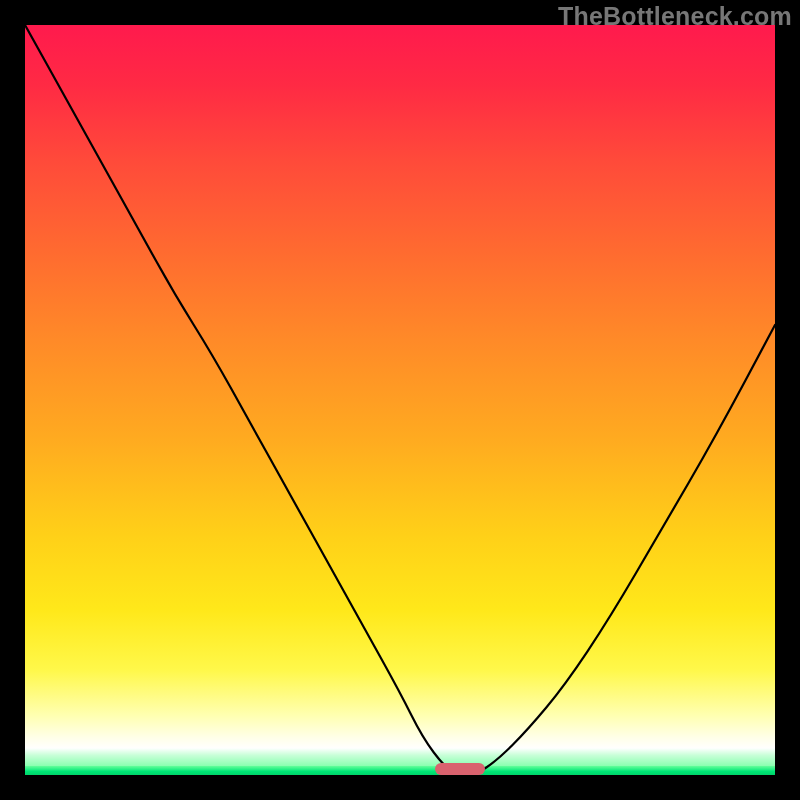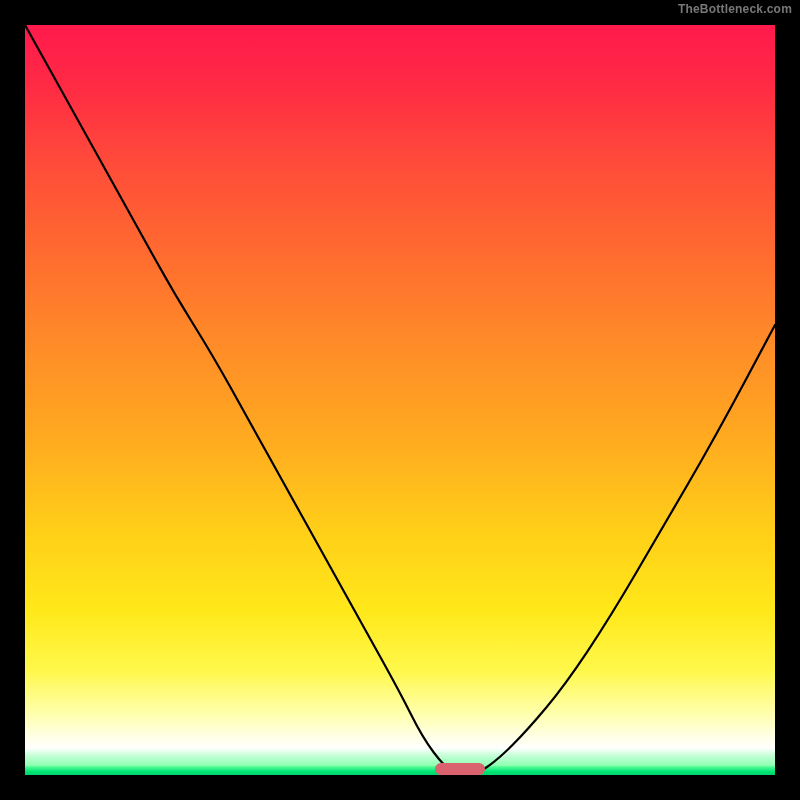--- a/index.html
+++ b/index.html
@@ -15,21 +15,21 @@
     position: relative;
     width: 800px;
     height: 800px;
     background: #000;
   }
   .watermark {
     position: absolute;
     top: 2px;
     right: 8px;
     color: #777;
-    font-size: 12px;
+    font-size: 25px;
     font-weight: 600;
     letter-spacing: 0.2px;
     z-index: 10;
   }
   .plot-area {
     position: absolute;
     left: 25px;
     top: 25px;
     width: 750px;
     height: 750px;

